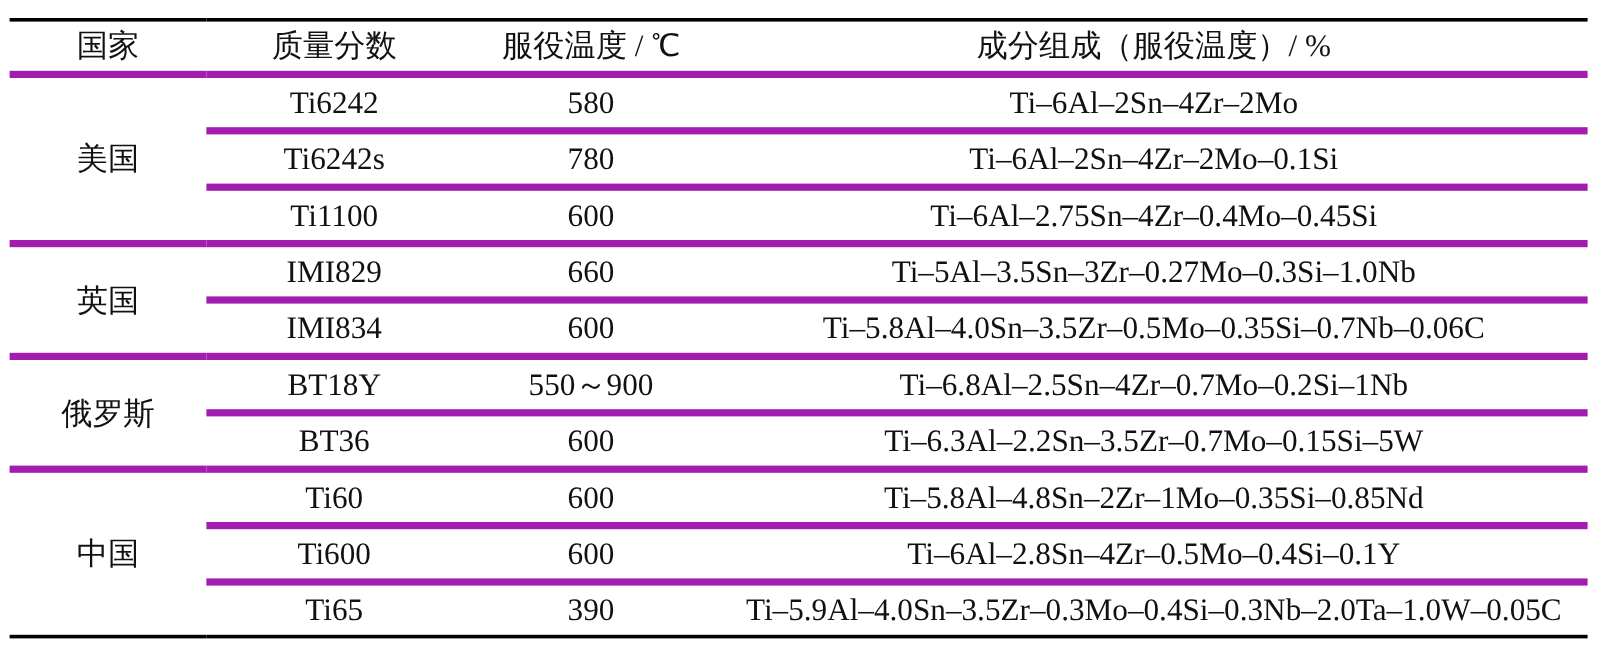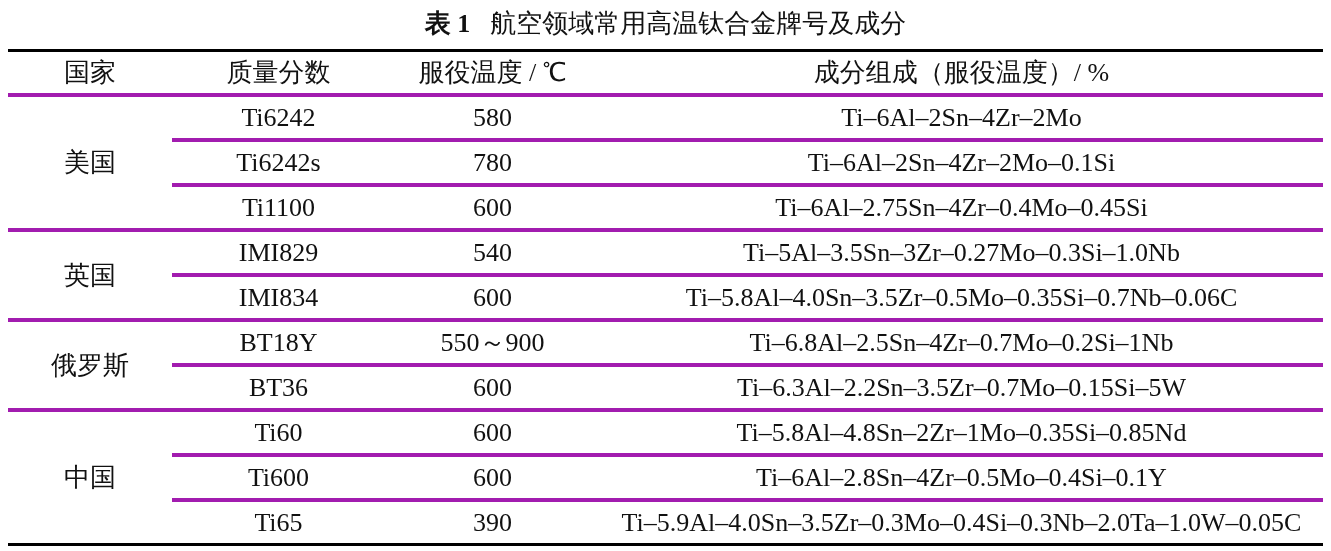--- a/index.html
+++ b/index.html
@@ -46,30 +46,27 @@
     vertical-align: middle;
     padding: 0;
     height: 41px;
     overflow: hidden;
     white-space: nowrap;
   }
   table.alloys thead th {
     border-bottom: 2px solid #2b2b2b;
   }
   table.alloys tbody td {
-    border-top: 4px solid #a21caf;
+    border-top: 6px solid #a21caf;
   }
 </style>
 </head>
 <body>
 
 <div class="caption">
-  <div class="caption-line zh">
-    <span class="caption-label">表 1</span><span>航空领域常用高温钛合金牌号及成分</span>
-  </div>
 </div>
 
 <table class="alloys">
   <colgroup>
     <col style="width:164px">
     <col style="width:213px">
     <col style="width:215px">
     <col style="width:723px">
   </colgroup>
   <thead>
@@ -93,21 +90,21 @@
         <td>Ti–6Al–2Sn–4Zr–2Mo–0.1Si</td>
       </tr>
       <tr>
         <td>Ti1100</td>
         <td>600</td>
         <td>Ti–6Al–2.75Sn–4Zr–0.4Mo–0.45Si</td>
       </tr>
       <tr>
         <td rowspan="2">英国</td>
         <td>IMI829</td>
-        <td>540</td>
+        <td>660</td>
         <td>Ti–5Al–3.5Sn–3Zr–0.27Mo–0.3Si–1.0Nb</td>
       </tr>
       <tr>
         <td>IMI834</td>
         <td>600</td>
         <td>Ti–5.8Al–4.0Sn–3.5Zr–0.5Mo–0.35Si–0.7Nb–0.06C</td>
       </tr>
       <tr>
         <td rowspan="2">俄罗斯</td>
         <td>BT18Y</td>

